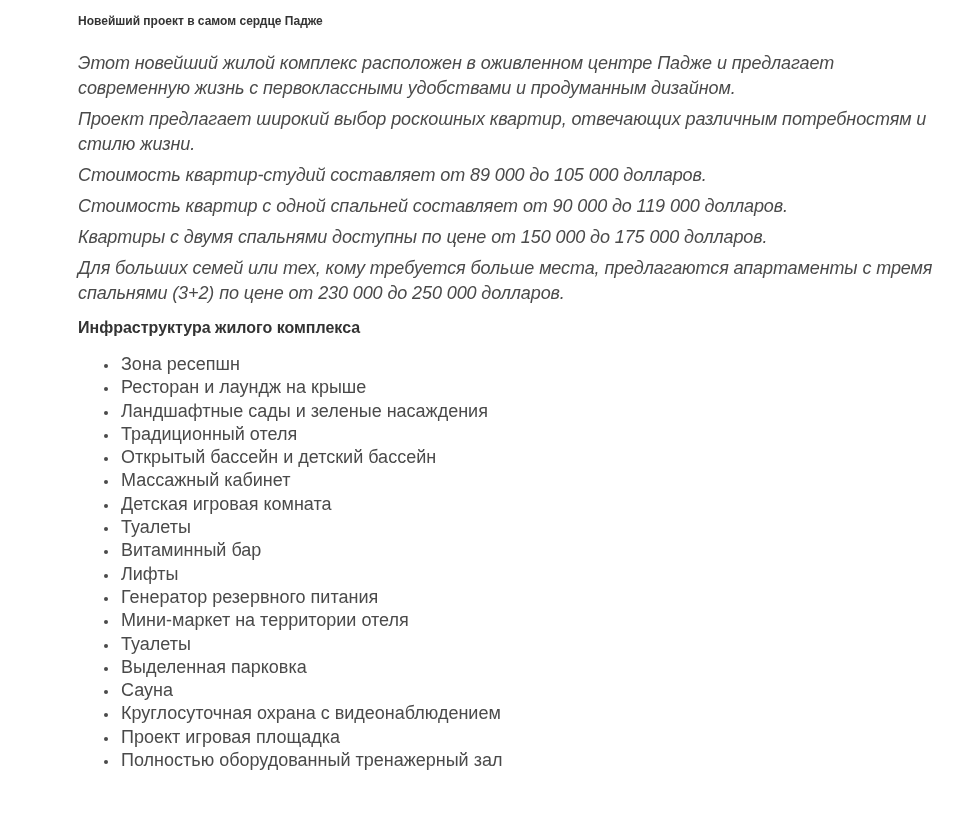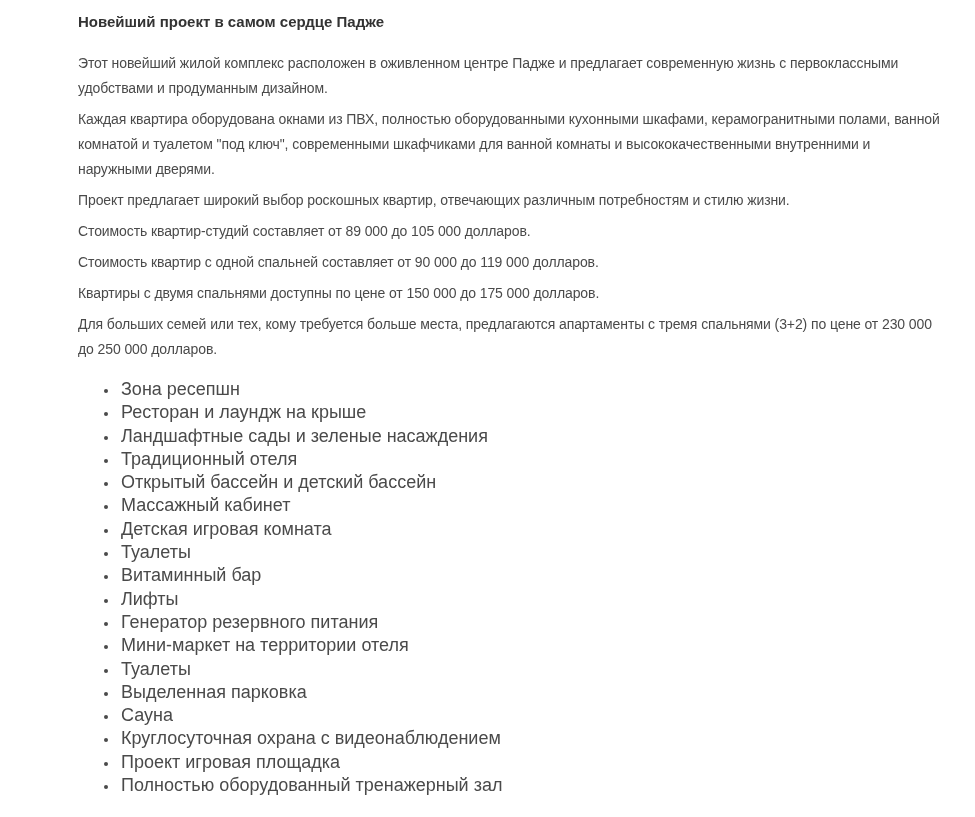--- a/index.html
+++ b/index.html
@@ -13,32 +13,33 @@
     overflow: hidden;
     font-family: "Liberation Sans", sans-serif;
     -webkit-font-smoothing: antialiased;
   }
   .content {
     box-sizing: border-box;
     width: 975px;
     padding: 12px 34px 0 78px;
   }
   .article-title {
-    font-size: 15px;
+    font-size: 12px;
     line-height: 19px;
     font-weight: bold;
     color: #333333;
     margin: 0 0 20px 0;
   }
   .article-body p {
-    font-size: 14px;
+    font-size: 18px;
     line-height: 25px;
     color: #4a4a4a;
     letter-spacing: -0.1px;
     margin: 0 0 6px 0;
+    font-style: italic;
   }
   .article-subtitle {
     font-size: 16px;
     line-height: 19px;
     font-weight: bold;
     color: #333333;
     margin: 12px 0 0 0;
   }
   ul.amenities {
     margin: 16px 0 0 0;
@@ -58,28 +59,28 @@
 </style>
 </head>
 <body>
 
 <div class="content">
 
   <h2 class="article-title">Новейший проект в самом сердце Падже</h2>
 
   <div class="article-body">
       <p>Этот новейший жилой комплекс расположен в оживленном центре Падже и предлагает современную жизнь с первоклассными удобствами и продуманным дизайном.</p>
-      <p>Каждая квартира оборудована окнами из ПВХ, полностью оборудованными кухонными шкафами, керамогранитными полами, ванной комнатой и туалетом "под ключ", современными шкафчиками для ванной комнаты и высококачественными внутренними и наружными дверями.</p>
       <p>Проект предлагает широкий выбор роскошных квартир, отвечающих различным потребностям и стилю жизни.</p>
       <p>Стоимость квартир-студий составляет от 89 000 до 105 000 долларов.</p>
       <p>Стоимость квартир с одной спальней составляет от 90 000 до 119 000 долларов.</p>
       <p>Квартиры с двумя спальнями доступны по цене от 150 000 до 175 000 долларов.</p>
       <p>Для больших семей или тех, кому требуется больше места, предлагаются апартаменты с тремя спальнями (3+2) по цене от 230 000 до 250 000 долларов.</p>
     </div>
 
+  <h3 class="article-subtitle">Инфраструктура жилого комплекса</h3>
 
   <ul class="amenities">
       <li>Зона ресепшн</li>
       <li>Ресторан и лаундж на крыше</li>
       <li>Ландшафтные сады и зеленые насаждения</li>
       <li>Традиционный отеля</li>
       <li>Открытый бассейн и детский бассейн</li>
       <li>Массажный кабинет</li>
       <li>Детская игровая комната</li>
       <li>Туалеты</li>

